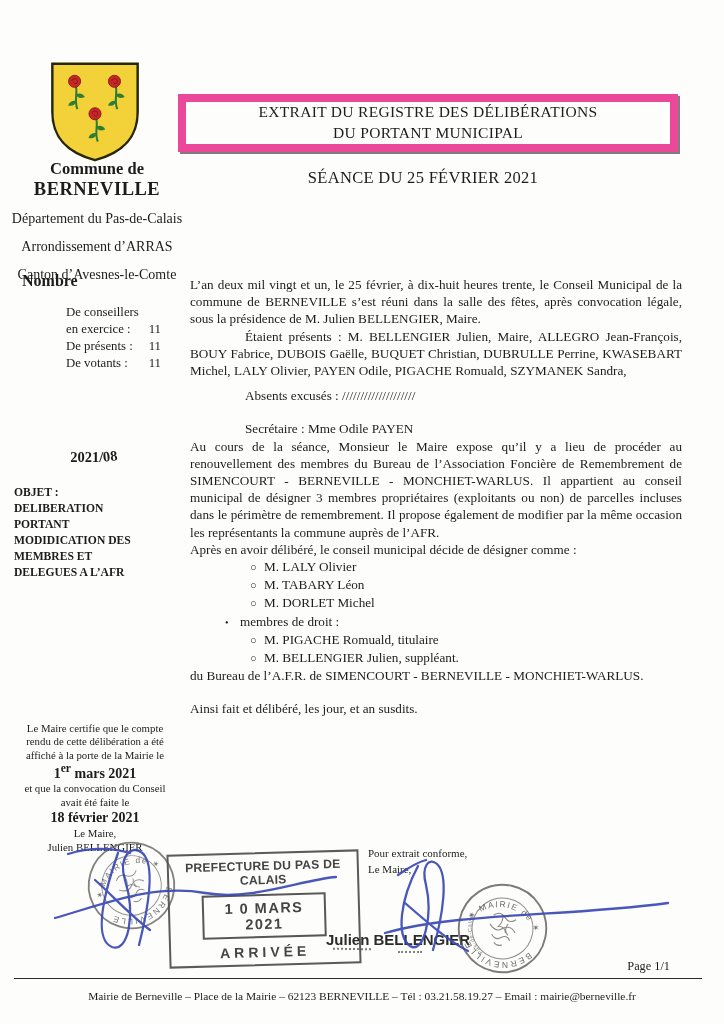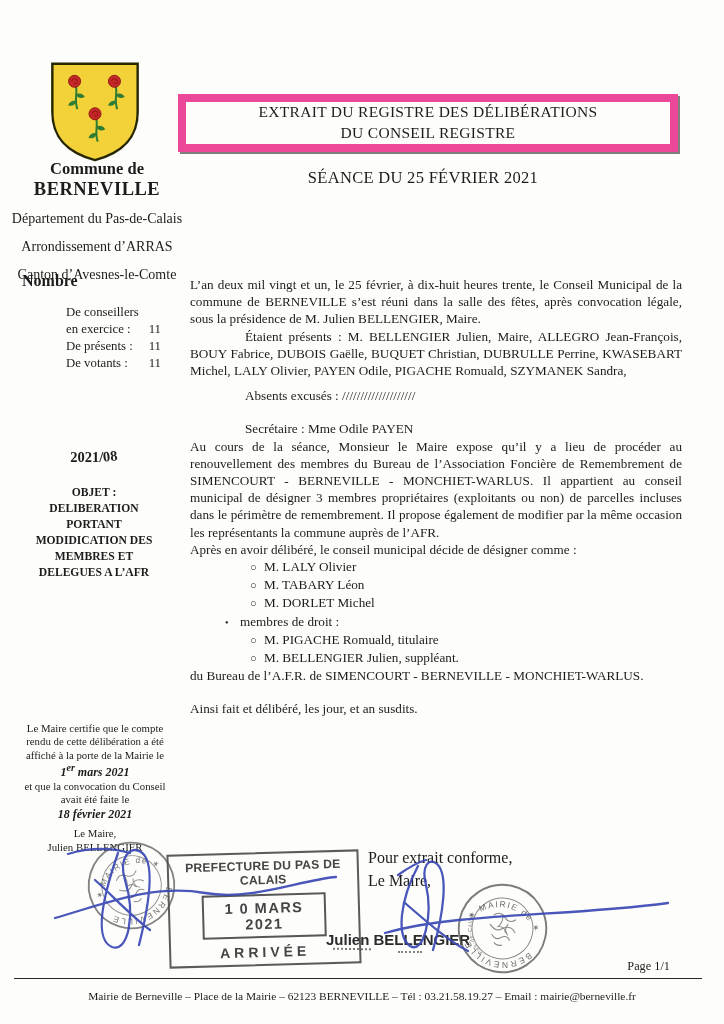--- a/index.html
+++ b/index.html
@@ -26,38 +26,38 @@
   .session { left:178px; top:168px; width:490px; text-align:center; font-size:16.5px; letter-spacing:.3px; }
 
   
   .nombre-title { left:22px; top:272px; font-weight:bold; font-size:16px; }
   .counts { left:22px; top:304px; width:152px; font-size:12.8px; line-height:1.32; }
   .count-row { display:flex; }
   .count-label { width:98px;margin-left:44px; }
   .count-value { width:30px; }
   .reference { left:14px; top:449px; width:160px; text-align:center; font-weight:bold; font-size:14.5px; }
   .ref-hand { display:inline-block; transform:rotate(-7deg) translateY(-1px); font-weight:600; }
-  .objet { left:14px; top:485px; width:160px; text-align:center; font-weight:bold; font-size:11.6px; line-height:1.38; }
+  .objet { left:14px; top:485px; width:160px; text-align:left; font-weight:bold; font-size:11.6px; line-height:1.38; }
   .certif { left:16px; top:722px; width:158px; text-align:center; font-size:10.8px; line-height:1.24; }
-  .certif b { font-size:12px;font-style:italic; }
+  .certif b { font-size:14px; }
   .side-signoff { left:16px; top:826px; width:158px; text-align:center; font-size:10.8px; line-height:1.3; }
 
   
   .body-col { left:190px; top:276px; width:492px; font-size:13.2px; line-height:17.2px; }
   .just { text-align:justify; }
   .ind { text-indent:55px; }
   .mt8 { margin-top:8px; } .mt14 { margin-top:0; } .mt16 { margin-top:16px; }
   .mt20 { margin-top:16px; }
   .li1 { padding-left:35px; }
   .li2 { padding-left:60px; }
   .blt { display:inline-block; width:15px; }
   .li1 .blt { font-size:10px; }
   .li2 .blt { width:14px; font-size:11px; }
 
-  .extrait-block { left:368px; top:846px; width:220px; font-size:16px; line-height:1.45; }
+  .extrait-block { left:368px; top:846px; width:220px; font-size:11px; line-height:1.45; }
   .mayor-name { left:326px; top:931px; font-family:"Liberation Sans", sans-serif; font-size:15px; font-weight:600; color:#2b2b2b; }
   .dots1 { left:333px; top:948px; width:38px; border-bottom:2px dotted rgba(100,100,100,.85); transform:rotate(1deg); }
   .dots2 { left:398px; top:951px; width:24px; border-bottom:2px dotted rgba(100,100,100,.8); }
 
   
   .pref-stamp {
     left:168px; top:852px; width:188px; height:110px;
     border:2.5px solid rgba(45,45,45,.78); transform:rotate(-1.6deg);
     font-family:"Liberation Sans", sans-serif; color:rgba(35,35,35,.85);
     text-align:center;
@@ -104,21 +104,21 @@
   <div class="abs commune-block">
     <div class="commune-l1">Commune de</div>
     <div class="commune-l2">BERNEVILLE</div>
     <div class="commune-sub">Département du Pas-de-Calais</div>
     <div class="commune-sub">Arrondissement d’ARRAS</div>
     <div class="commune-sub">Canton d’Avesnes-le-Comte</div>
   </div>
 
   <div class="abs title-box">
     <div>EXTRAIT DU REGISTRE DES DÉLIBÉRATIONS</div>
-    <div>DU CONSEIL REGISTRE</div>
+    <div>DU PORTANT MUNICIPAL</div>
   </div>
   <div class="abs session">SÉANCE DU 25 FÉVRIER 2021</div>
 
   <div class="abs nombre-title">Nombre</div>
   <div class="abs counts">
     <div class="count-row">
       <span class="count-label">De conseillers</span>
       <span class="count-value"></span>
     </div>
     <div class="count-row">

